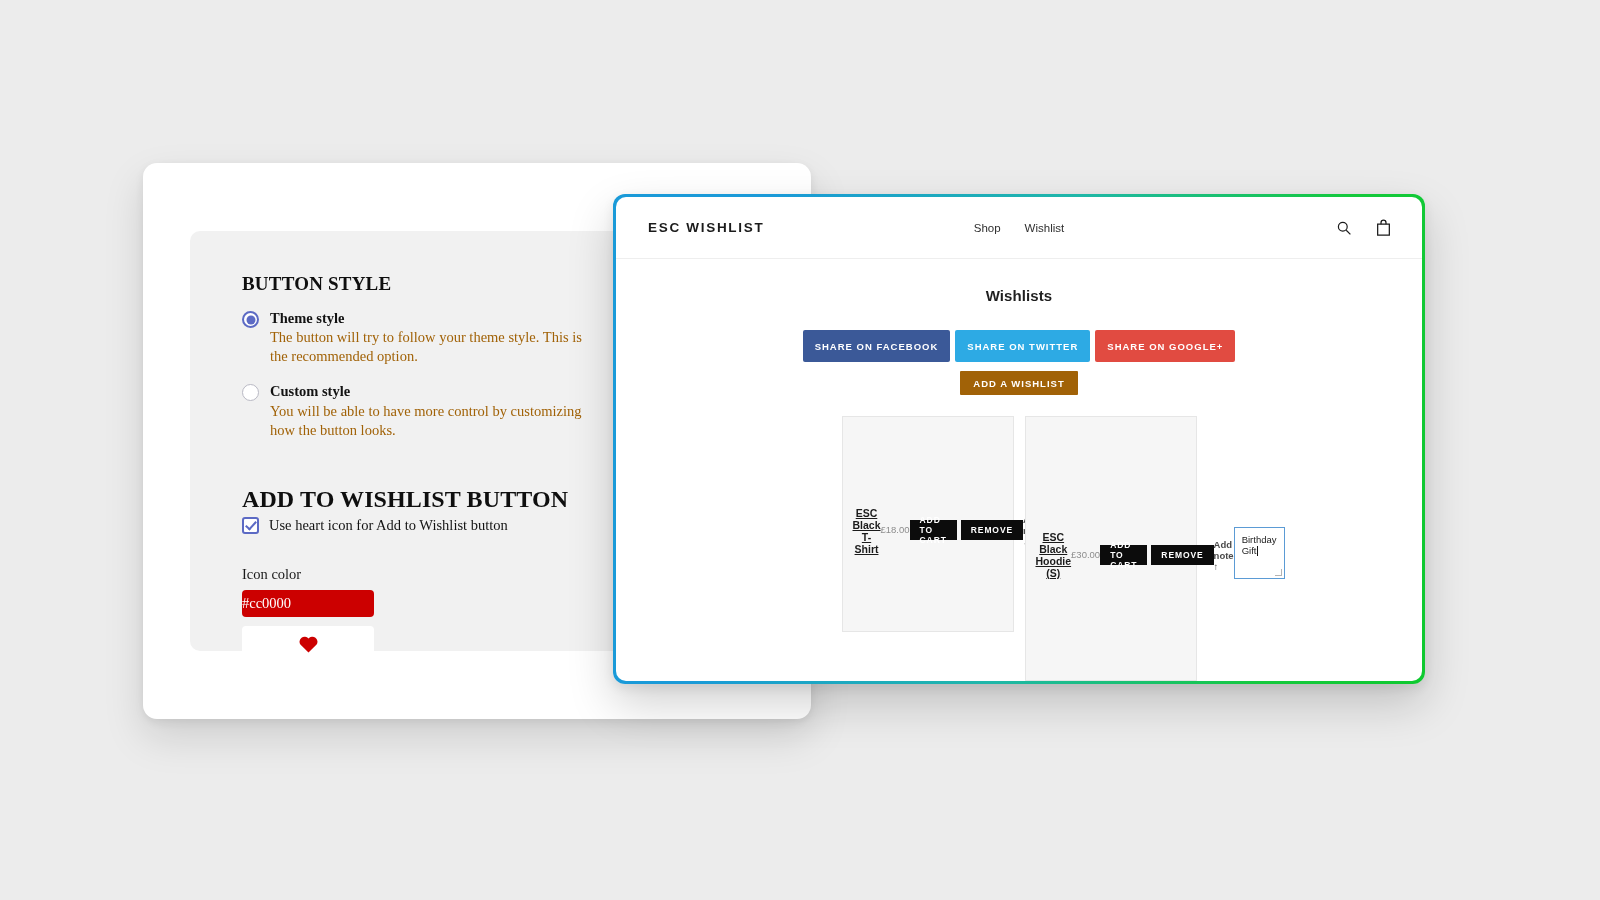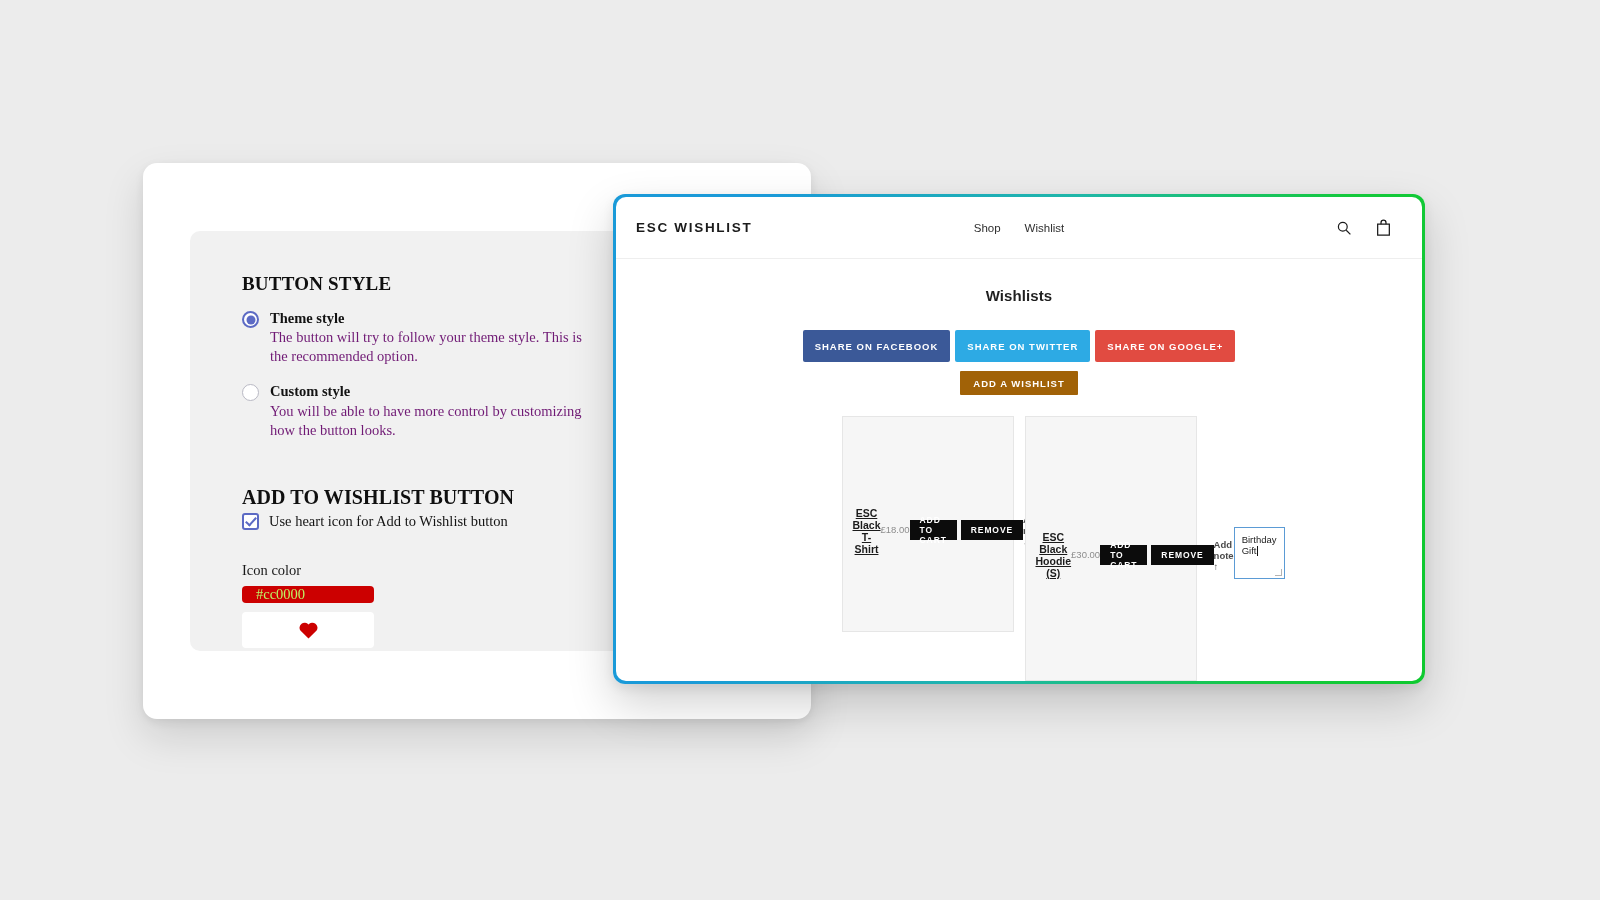--- a/index.html
+++ b/index.html
@@ -22,58 +22,58 @@
   .admin-panel {
     position: absolute; left: 47px; top: 68px;
     width: 621px; height: 420px;
     background: #f1f1f1; border-radius: 10px;
     padding: 42px 0 0 52px;
   }
   .section-title {
     font-size: 19px; font-weight: 700; color: #0f0f0f;
     letter-spacing: .2px; margin-bottom: 14px;
   }
-  .section-title.second { margin-top: 46px; margin-bottom: 2px; font-size: 20px; letter-spacing: .1px;}
+  .section-title.second { margin-top: 46px; margin-bottom: 2px; font-size: 24px; letter-spacing: .1px;}
 
   .radio-row { display: flex; align-items: flex-start; margin-bottom: 16px; }
   .radio {
     width: 17px; height: 17px; border-radius: 50%;
     border: 1px solid #b9b9c4; background: #fff;
     flex: 0 0 auto; margin-top: 2px; margin-right: 11px;
     position: relative;
   }
   .radio.checked { border: 2px solid #5c6ac4; }
   .radio.checked::after {
     content: ""; position: absolute; left: 50%; top: 50%;
     width: 9px; height: 9px; border-radius: 50%;
     background: #5c6ac4; transform: translate(-50%,-50%);
   }
   .radio-texts { line-height: 1.32; }
   .radio-label { font-size: 14.5px; font-weight: 700; color: #131313; display:block; }
-  .radio-help { font-size: 14.5px; color: #701a75; display:block; max-width: 330px; }
+  .radio-help { font-size: 14.5px; color: #a16207; display:block; max-width: 330px; }
 
   .check-row { display: flex; align-items: center; margin-top: 4px; }
   .checkbox {
     width: 17px; height: 17px; border-radius: 3px;
     border: 2px solid #5c6ac4; background: #fff;
     flex: 0 0 auto; margin-right: 10px; position: relative;
   }
   .checkbox::after {
     content: ""; position: absolute; left: 4px; top: 0px;
     width: 4px; height: 9px;
     border: solid #5c6ac4; border-width: 0 2px 2px 0;
     transform: rotate(42deg);
   }
   .check-label { font-size: 14.5px; color: #131313; }
 
   .field-label { font-size: 14.5px; color: #1a1a1a; margin-top: 32px; margin-bottom: 7px; }
   .color-input {
-    width: 132px; height: 17px; border-radius: 4px;
-    background: #cc0000; color: #bef264;
-    display: flex; align-items: center; padding-left: 14px;
+    width: 132px; height: 27px; border-radius: 4px;
+    background: #cc0000; color: #ffffff;
+    display: flex; align-items: center; padding-left: 0;
     font-size: 14.5px;
   }
   .heart-preview {
     width: 132px; height: 36px; margin-top: 9px;
     background: #fff; border-radius: 4px;
     display: flex; align-items: center; justify-content: center;
   }
 
   
   .browser {
@@ -84,21 +84,21 @@
     background: linear-gradient(100deg, #1a9ad8 0%, #1a9ad8 18%, #1fb7a8 52%, #14c93c 82%, #0ec92f 100%);
     box-shadow: 0 20px 46px rgba(0,0,0,.18), 0 4px 12px rgba(0,0,0,.08);
   }
   .browser-inner {
     width: 100%; height: 100%;
     background: #ffffff; border-radius: 10px; overflow: hidden;
     position: relative;
   }
   .store-header {
     height: 62px; border-bottom: 1px solid #eeeeee;
-    display: flex; align-items: center; padding: 0 20px;
+    display: flex; align-items: center; padding: 0 32px;
     position: relative;
   }
   .store-logo {
     font-size: 13.5px; font-weight: 700; color: #1b1b1b;
     letter-spacing: 1.7px;
   }
   .store-nav {
     position: absolute; left: 50%; transform: translateX(-50%);
     display: flex; gap: 24px;
   }

